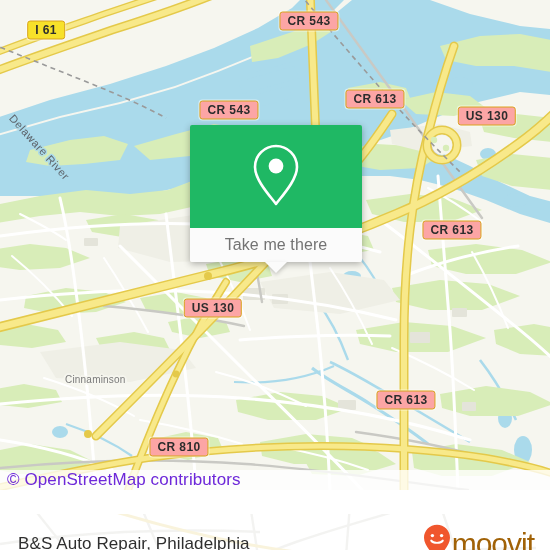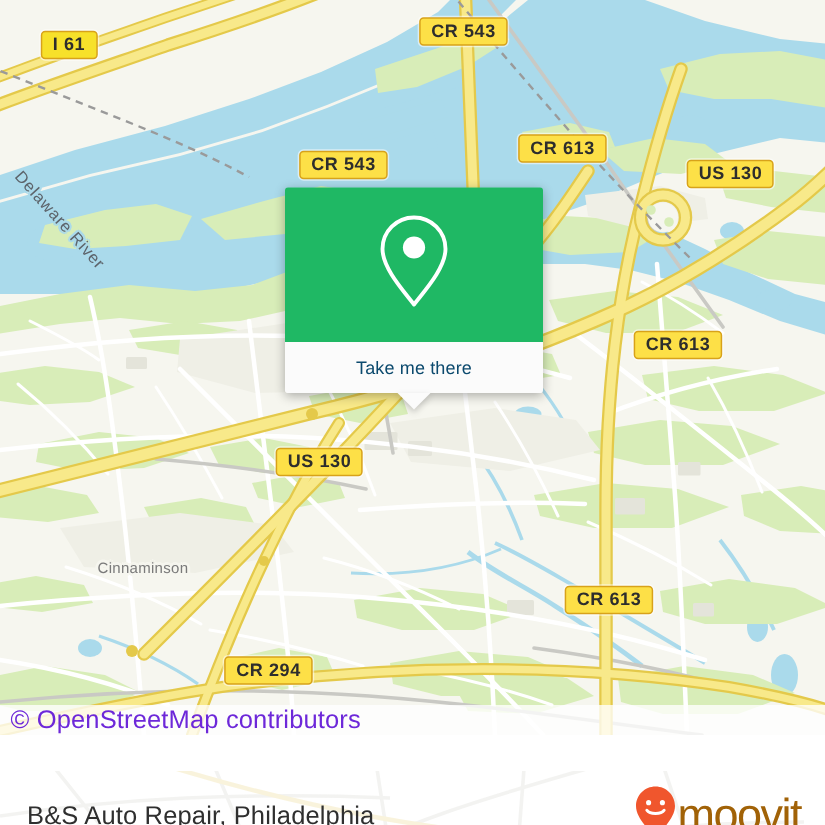--- a/index.html
+++ b/index.html
@@ -28,21 +28,21 @@
     font-size:11px;letter-spacing:.6px;
     text-shadow:
       -1.6px 0 #aadaeb,1.6px 0 #aadaeb,0 -1.6px #aadaeb,0 1.6px #aadaeb,
       -1.1px -1.1px #aadaeb,1.1px -1.1px #aadaeb,-1.1px 1.1px #aadaeb,1.1px 1.1px #aadaeb;
     pointer-events:none;
   }
 
   
   .shield{
     position:absolute;
-    background:#fde047;
+    background:#fca5a5;
     border:1.6px solid #d8a21a;
     border-radius:3px;
     color:#2d2d2d;
     font-size:12px;font-weight:bold;letter-spacing:.4px;
     padding:2px 7px 3px 7px;
     line-height:1;
     box-shadow:0 0 0 1px rgba(255,255,255,.55);
     transform:translate(-50%,-50%);
     white-space:nowrap;
   }
@@ -60,21 +60,21 @@
   #card-head{
     height:103px;background:#1fb864;border-radius:2px 2px 0 0;
     display:flex;align-items:center;justify-content:center;
   }
   #card-body{
     background:#fbfbfb;height:34px;border-radius:0 0 2px 2px;
     display:flex;align-items:center;justify-content:center;
     position:relative;
   }
   #card-body .cardtext{
-    color:#0c4a6e;font-size:12px;letter-spacing:.1px;
+    color:#737373;font-size:16px;letter-spacing:.1px;
   }
   #card-tail{
     position:absolute;left:50%;bottom:-11px;width:0;height:0;margin-left:-11px;
     border-left:11px solid transparent;border-right:11px solid transparent;
     border-top:11px solid #fbfbfb;
     filter:drop-shadow(0 2px 2px rgba(0,0,0,.20));
   }
 
   
   #attrib{
@@ -306,21 +306,21 @@
     <div class="waterlabel" style="left:16px;top:112px;transform:rotate(48deg);transform-origin:left top;">Delaware River</div>
 
     <div class="shield interstate" style="left:46px;top:30px;">I 61</div>
     <div class="shield" style="left:309px;top:21px;">CR 543</div>
     <div class="shield" style="left:375px;top:99px;">CR 613</div>
     <div class="shield" style="left:487px;top:116px;">US 130</div>
     <div class="shield" style="left:229px;top:110px;">CR 543</div>
     <div class="shield" style="left:452px;top:230px;">CR 613</div>
     <div class="shield" style="left:213px;top:308px;">US 130</div>
     <div class="shield" style="left:406px;top:400px;">CR 613</div>
-    <div class="shield" style="left:179px;top:447px;">CR 294</div>
+    <div class="shield" style="left:179px;top:447px;">CR 810</div>
 
     <div id="card">
       <div id="card-head">
         <span>
           <svg width="56" height="66" viewBox="0 0 56 66" aria-hidden="true">
             <path d="M28 4 C16.4 4 7 13.4 7 25 C7 38 22 54 28 62 C34 54 49 38 49 25 C49 13.4 39.6 4 28 4 Z" fill="none" stroke="#ffffff" stroke-width="2.6" stroke-linejoin="round"></path>
             <circle cx="28" cy="24" r="7.4" fill="#ffffff"></circle>
           </svg>
         </span>
       </div>

